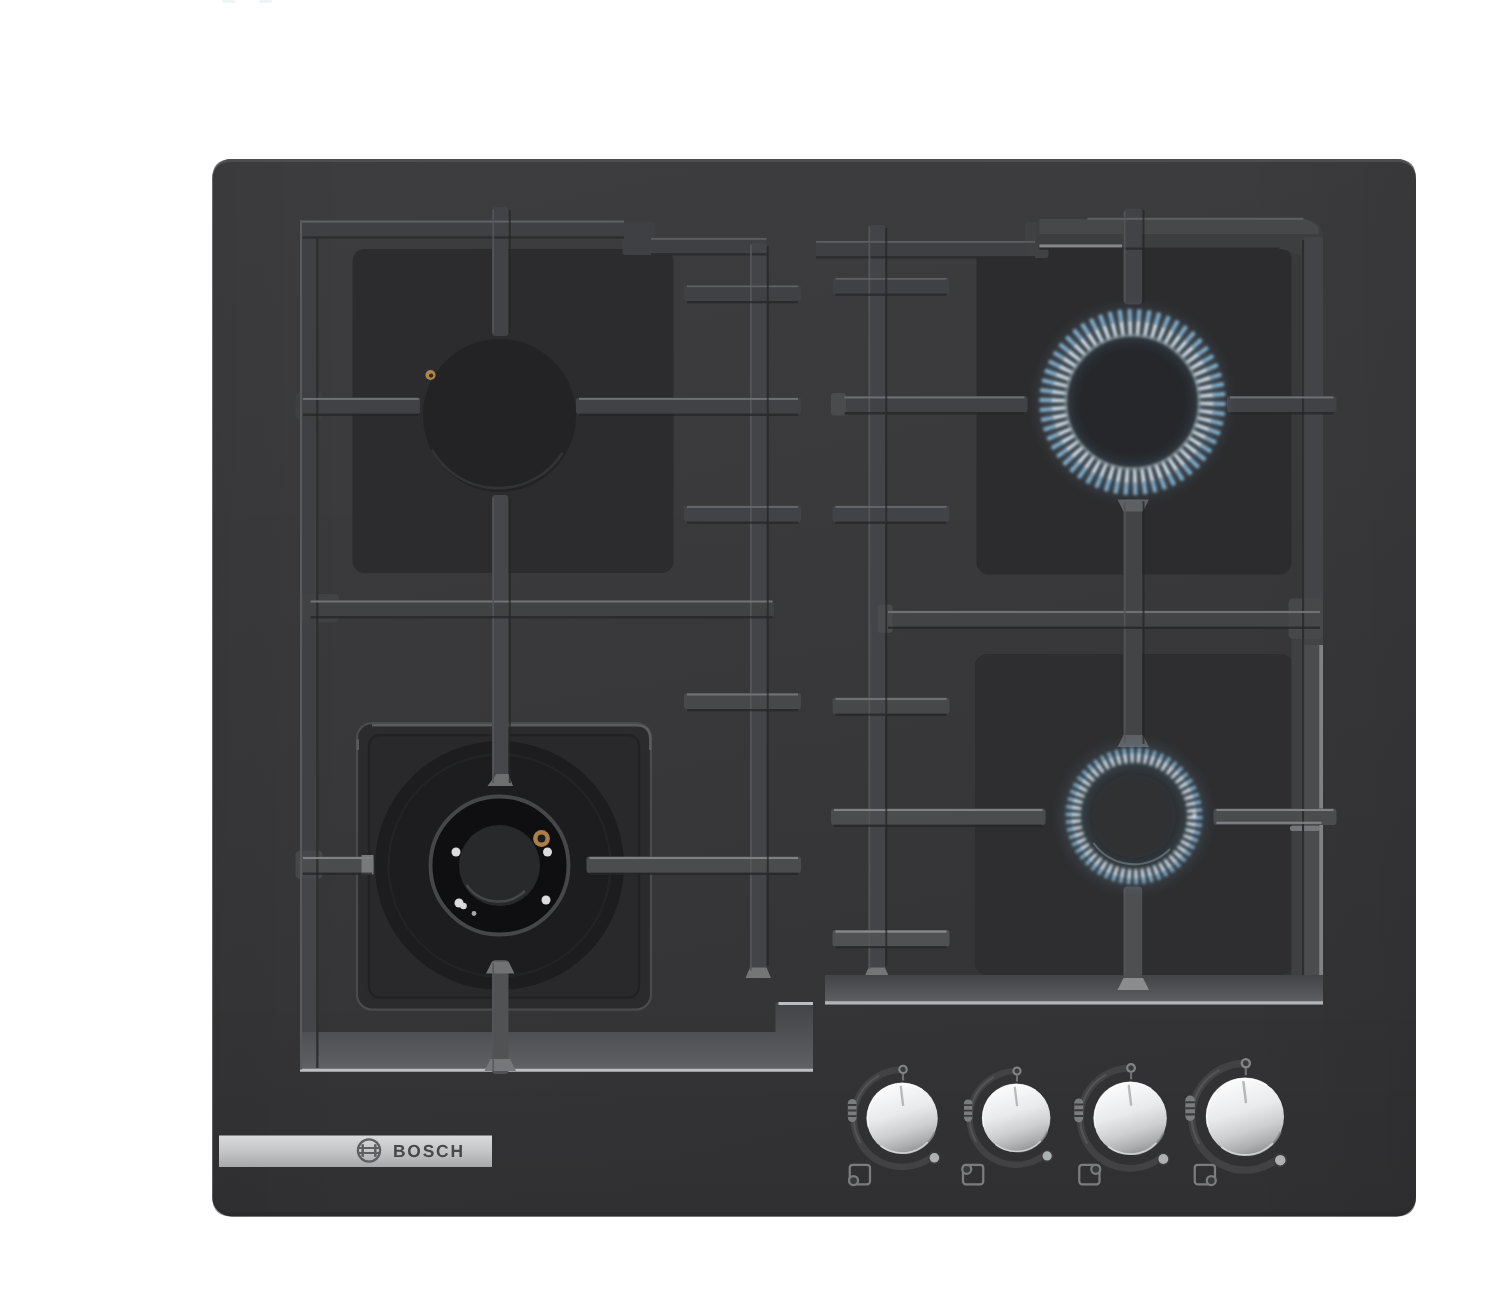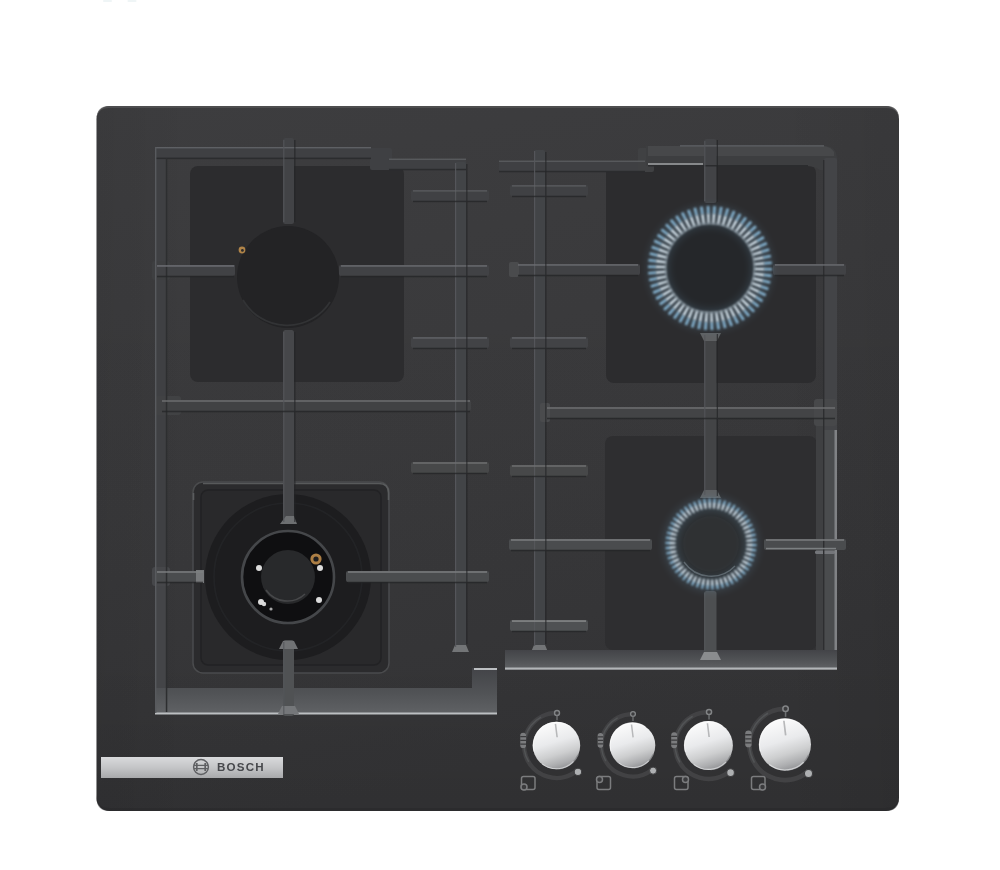--- a/index.html
+++ b/index.html
@@ -1,16 +1,16 @@
 <!DOCTYPE html>
 <html><head>
 <meta charset="utf-8">
 <style>
   html,body{margin:0;padding:0;background:#ffffff;}
-  .stage{position:relative;width:843px;height:870px;background:#ffffff;font-family:"Liberation Sans",sans-serif;}
+  .stage{position:relative;width:843px;height:870px;background:#ffffff;font-family:"Liberation Sans",sans-serif;margin-left:45px;}
 </style>
 </head>
 <body>
 <div class="stage">
 <svg width="1000" height="870" viewBox="0 0 1000 870" xmlns="http://www.w3.org/2000/svg">
 <defs>
   <linearGradient id="hobBody" x1="0" y1="0" x2="0.25" y2="1">
     <stop offset="0" stop-color="#3d3d3f"></stop>
     <stop offset="0.55" stop-color="#39393b"></stop>
     <stop offset="1" stop-color="#343436"></stop>

